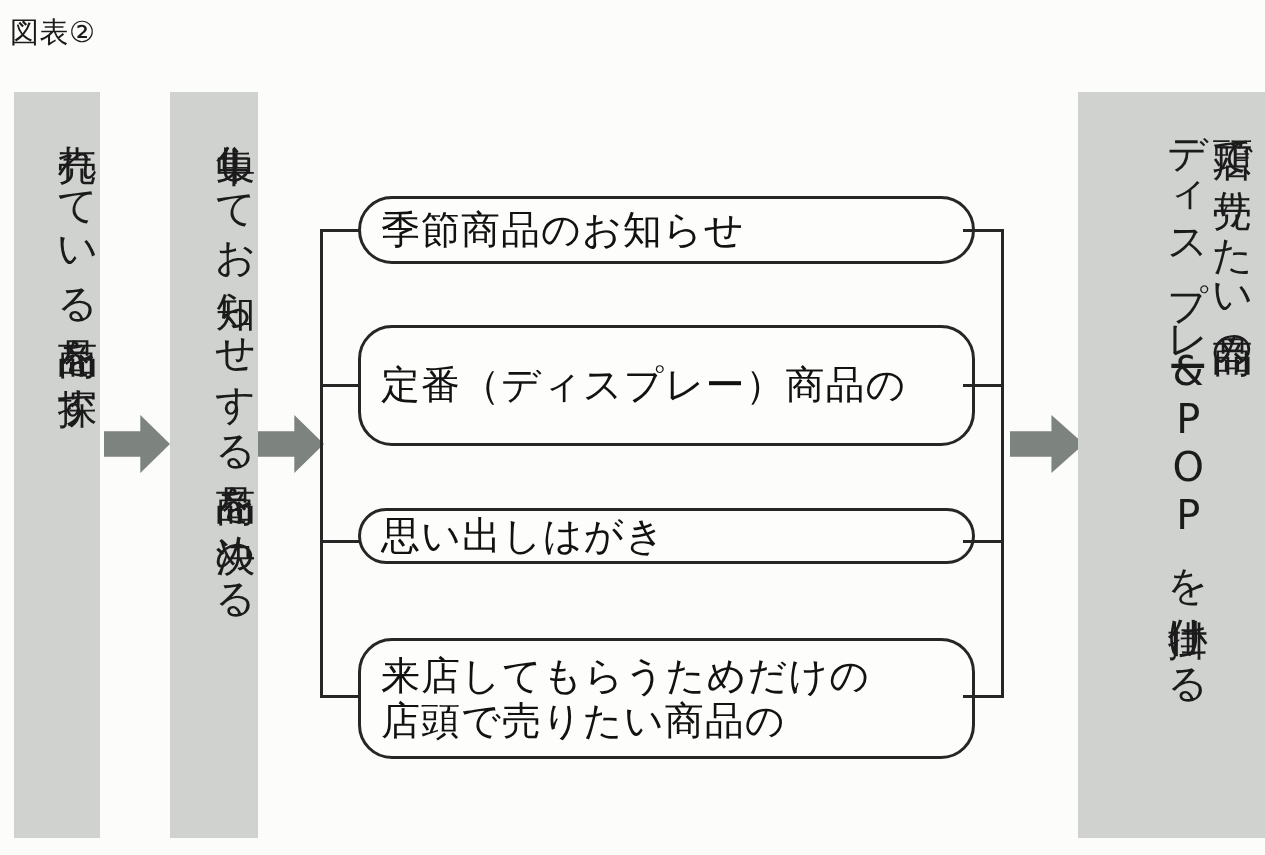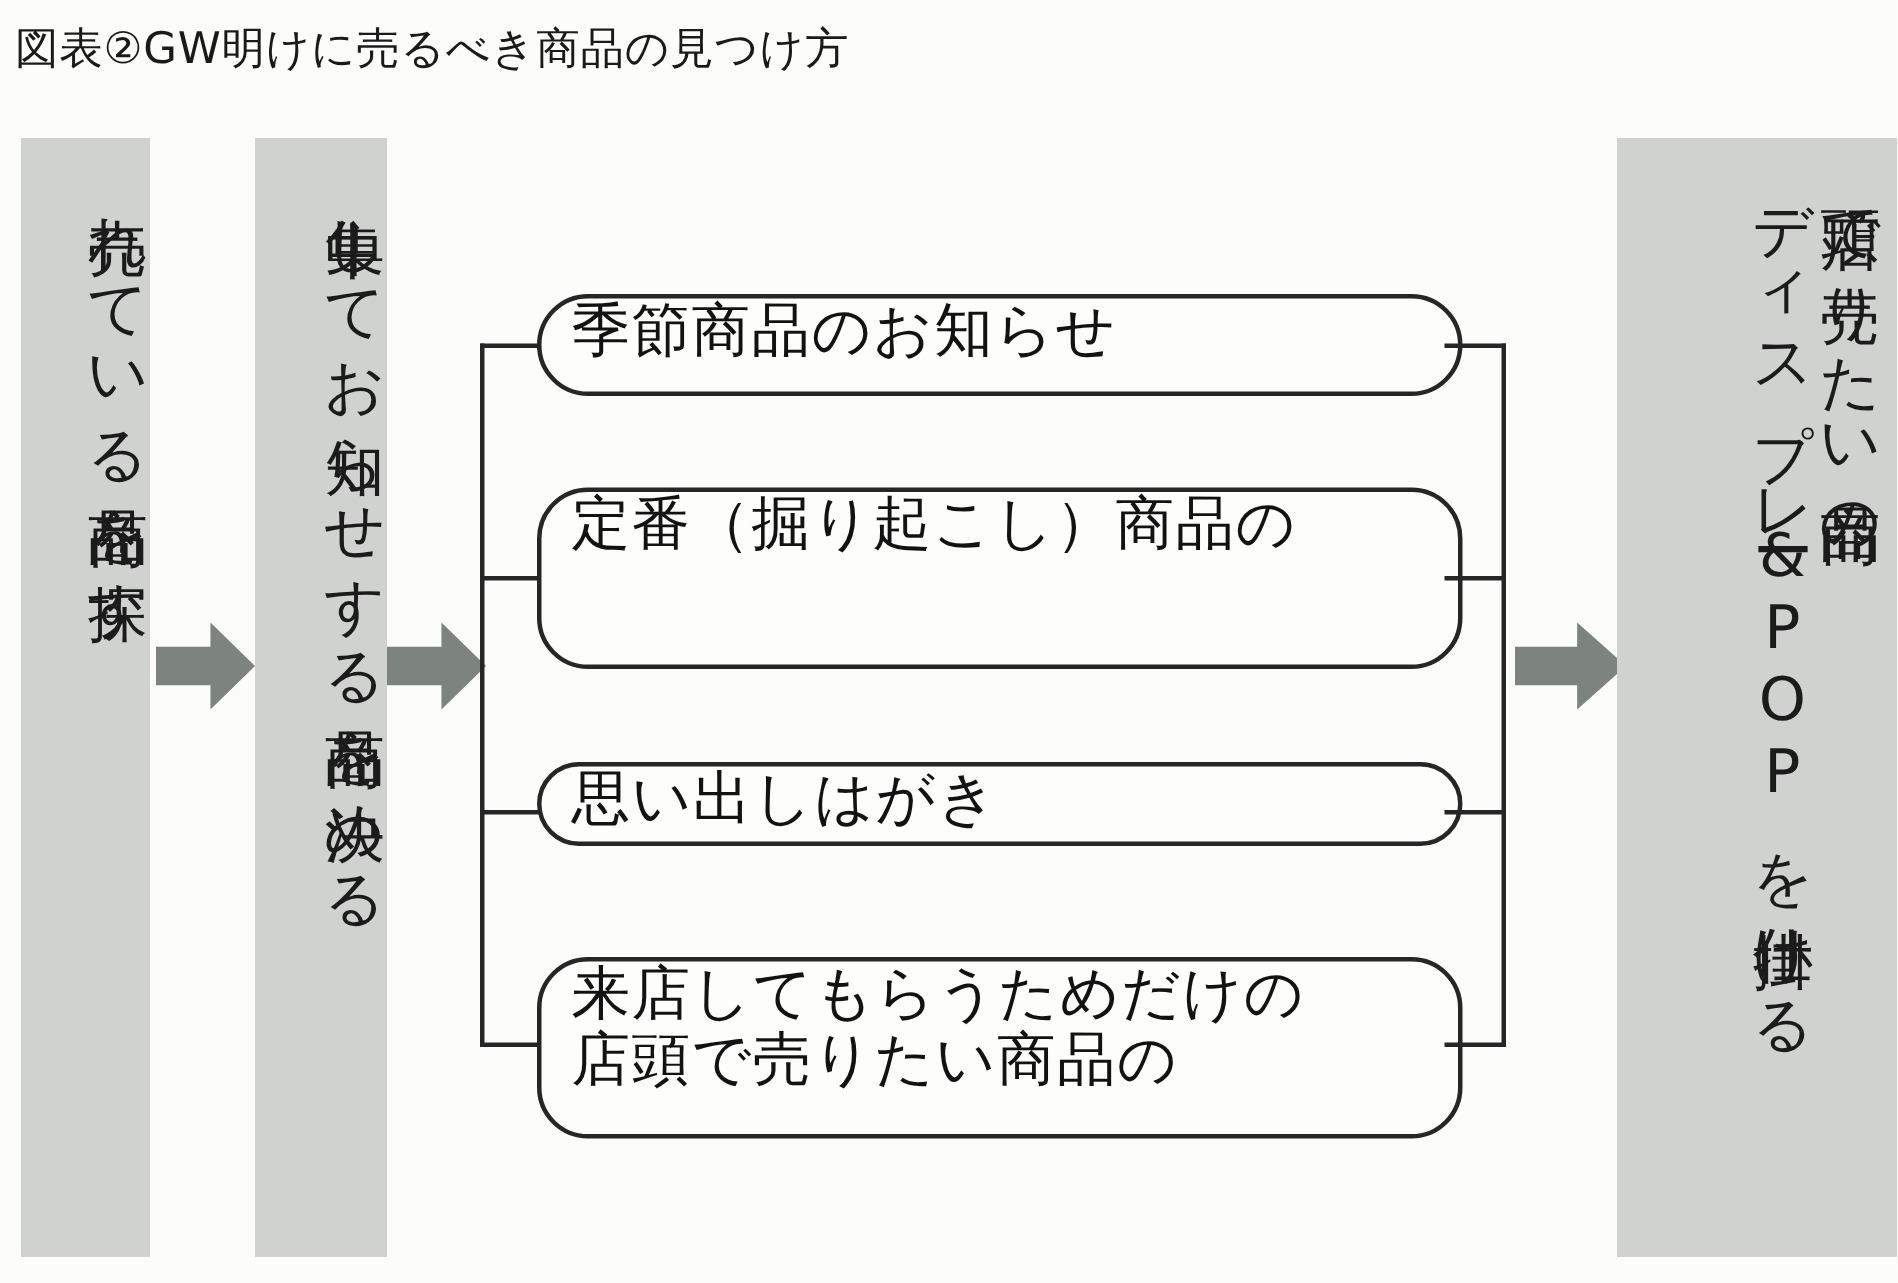--- a/index.html
+++ b/index.html
@@ -101,21 +101,21 @@
   .item-box {
     position: absolute;
     left: 358px;
     width: 617px;
     box-sizing: border-box;
     border: 3px solid #262626;
     border-radius: 34px;
     background: #fdfdfb;
     display: flex;
     flex-direction: column;
-    justify-content: flex-start;
+    justify-content: center;
     padding: 0 20px;
     font-family: Liberation Serif, serif;
   }
   .item-box .line {
     font-size: 39px;
     line-height: 1.14;
     letter-spacing: 1px;
     color: #121212;
     white-space: nowrap;
   }
@@ -124,21 +124,20 @@
   #box-3 { top: 508px; height: 56px; }
   #box-4 { top: 638px; height: 121px; }
 </style>
 </head>
 <body>
 
 <div id="page">
 
   <div id="title">
     <span class="t-label">図表②</span>
-    <span class="t-text">GW明けに売るべき商品の見つけ方</span>
   </div>
 
   <div class="stage-bar" id="bar-1">
     <div class="vline">売れている商品を探す</div>
   </div>
 
   <div class="block-arrow arrow-1"></div>
 
   <div class="stage-bar" id="bar-2">
     <div class="vline">集中してお知らせする商品を決める</div>
@@ -150,21 +149,21 @@
   <div class="stub" style="left:320px; top:229px; width:40px;"></div>
   <div class="stub" style="left:320px; top:384px; width:40px;"></div>
   <div class="stub" style="left:320px; top:540px; width:40px;"></div>
   <div class="stub" style="left:320px; top:695px; width:40px;"></div>
 
   <div class="item-box" id="box-1">
     <div class="line">季節商品のお知らせ</div>
   </div>
 
   <div class="item-box" id="box-2">
-    <div class="line">定番（掘り起こし）商品の</div>
+    <div class="line">定番（ディスプレー）商品の</div>
   </div>
 
   <div class="item-box" id="box-3">
     <div class="line">思い出しはがき</div>
   </div>
 
   <div class="item-box" id="box-4">
     <div class="line">来店してもらうためだけの</div>
     <div class="line">店頭で売りたい商品の</div>
   </div>

